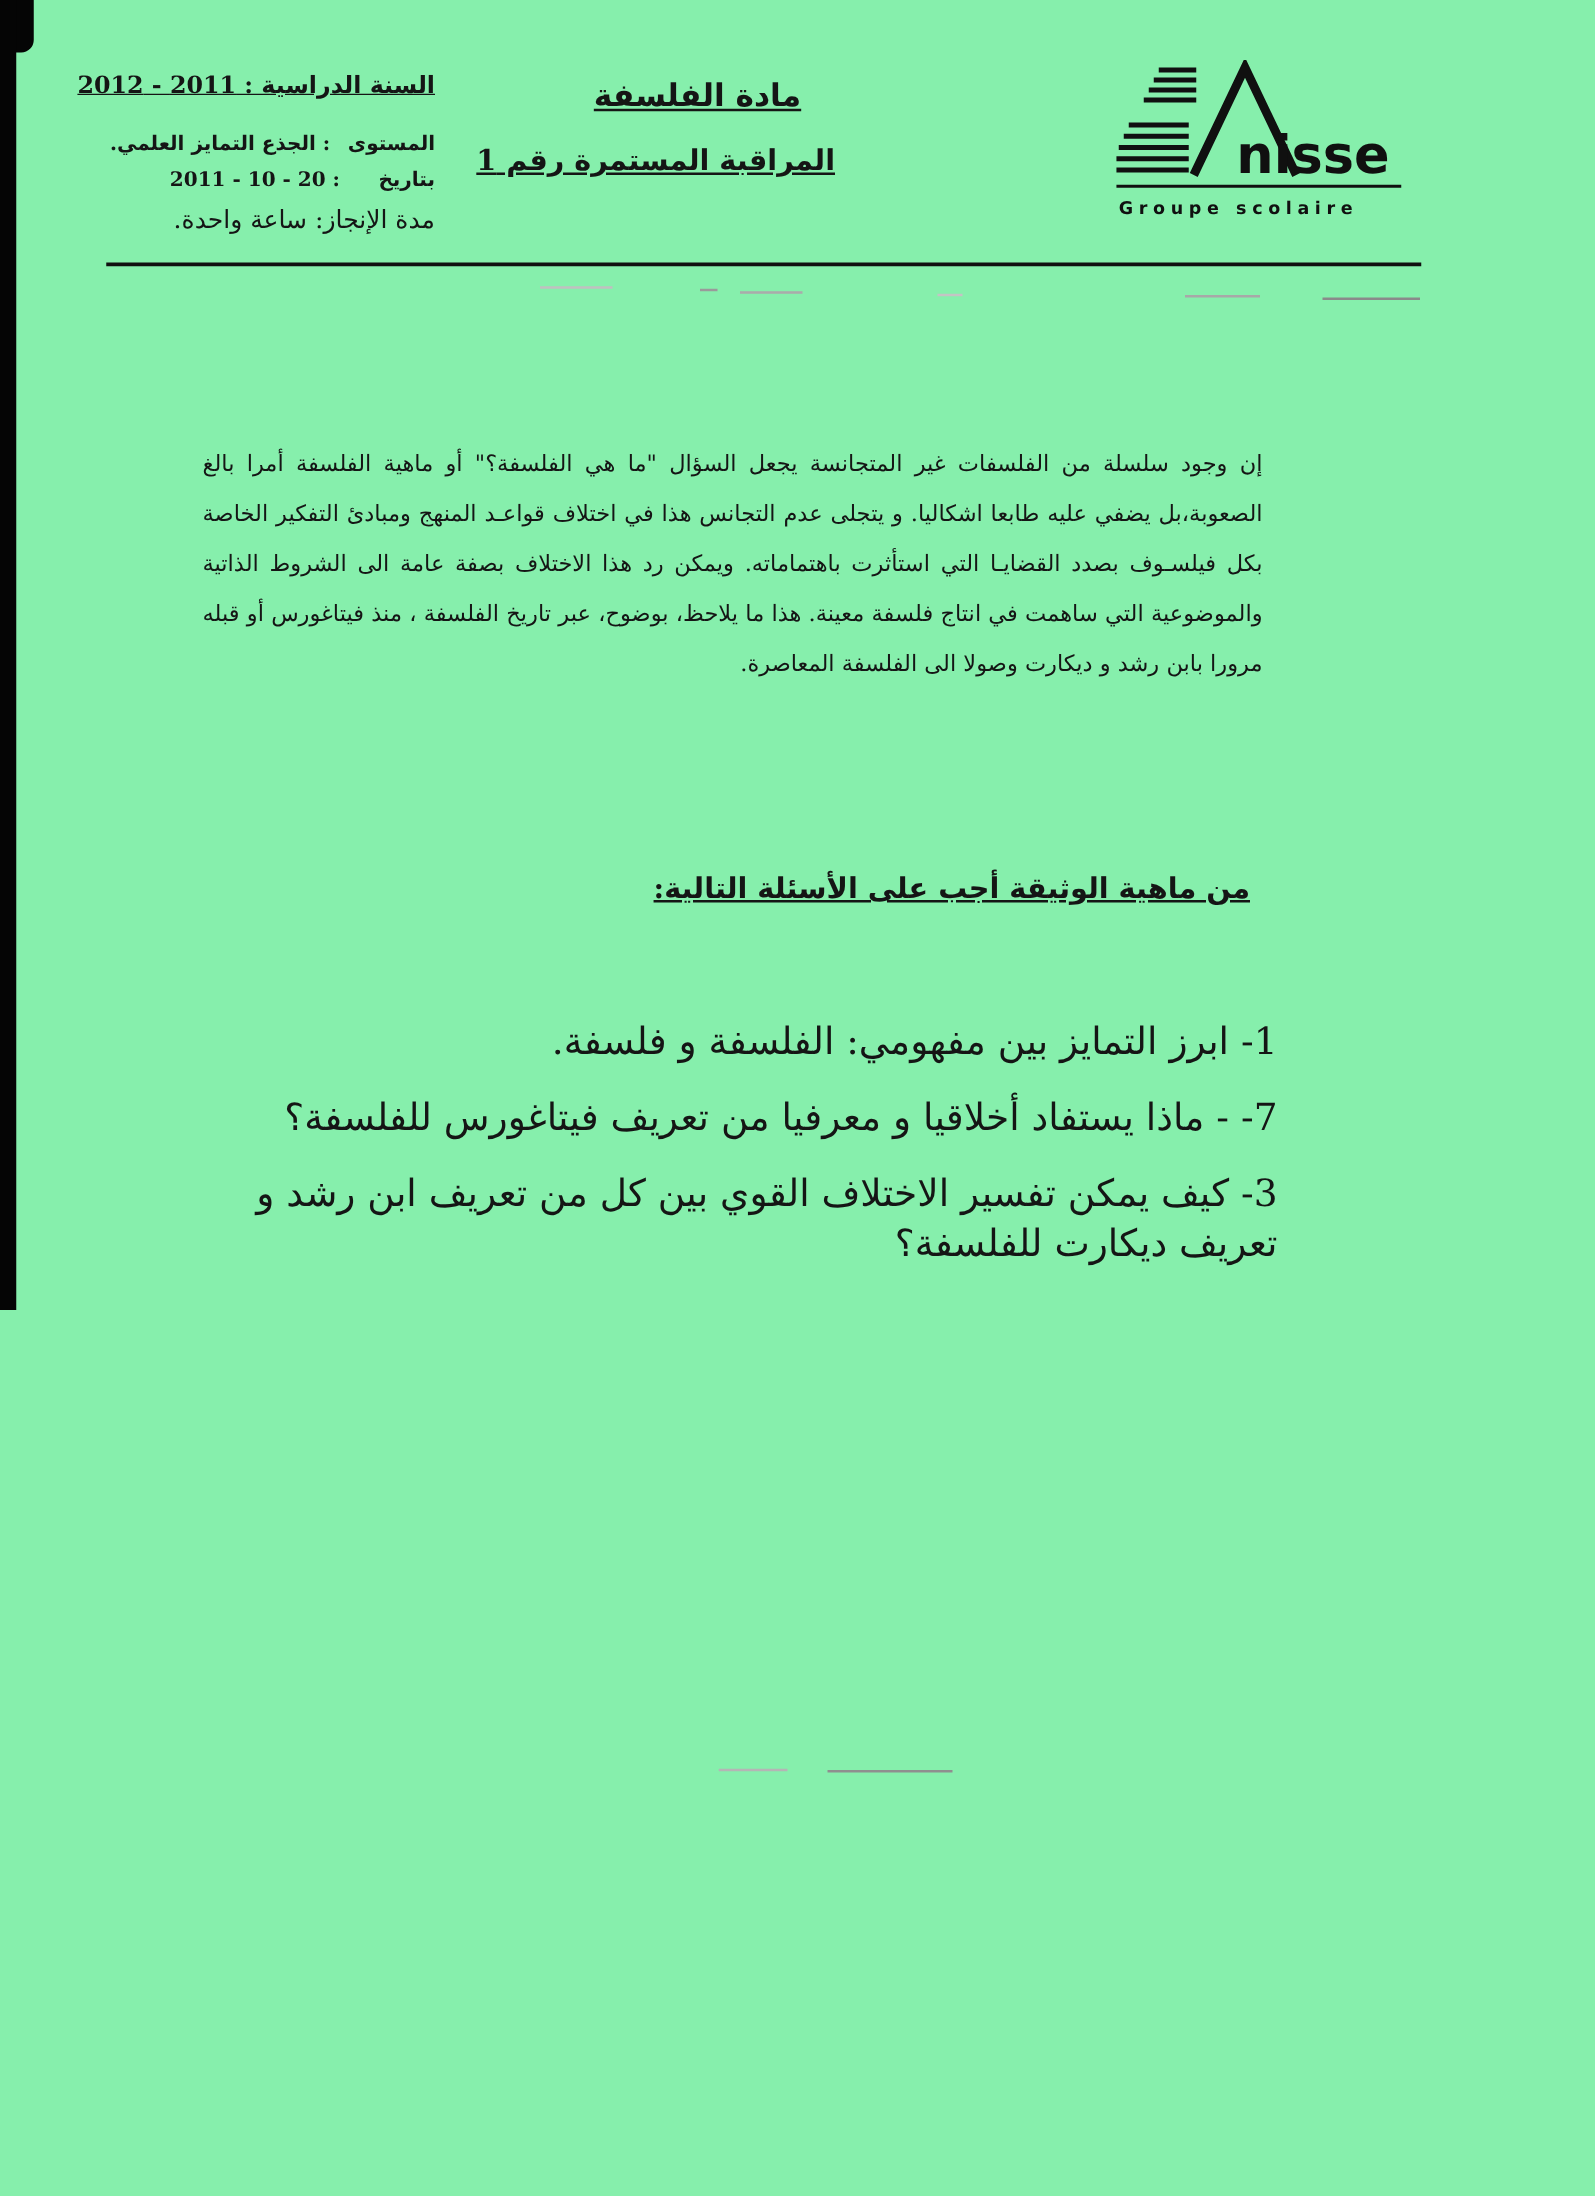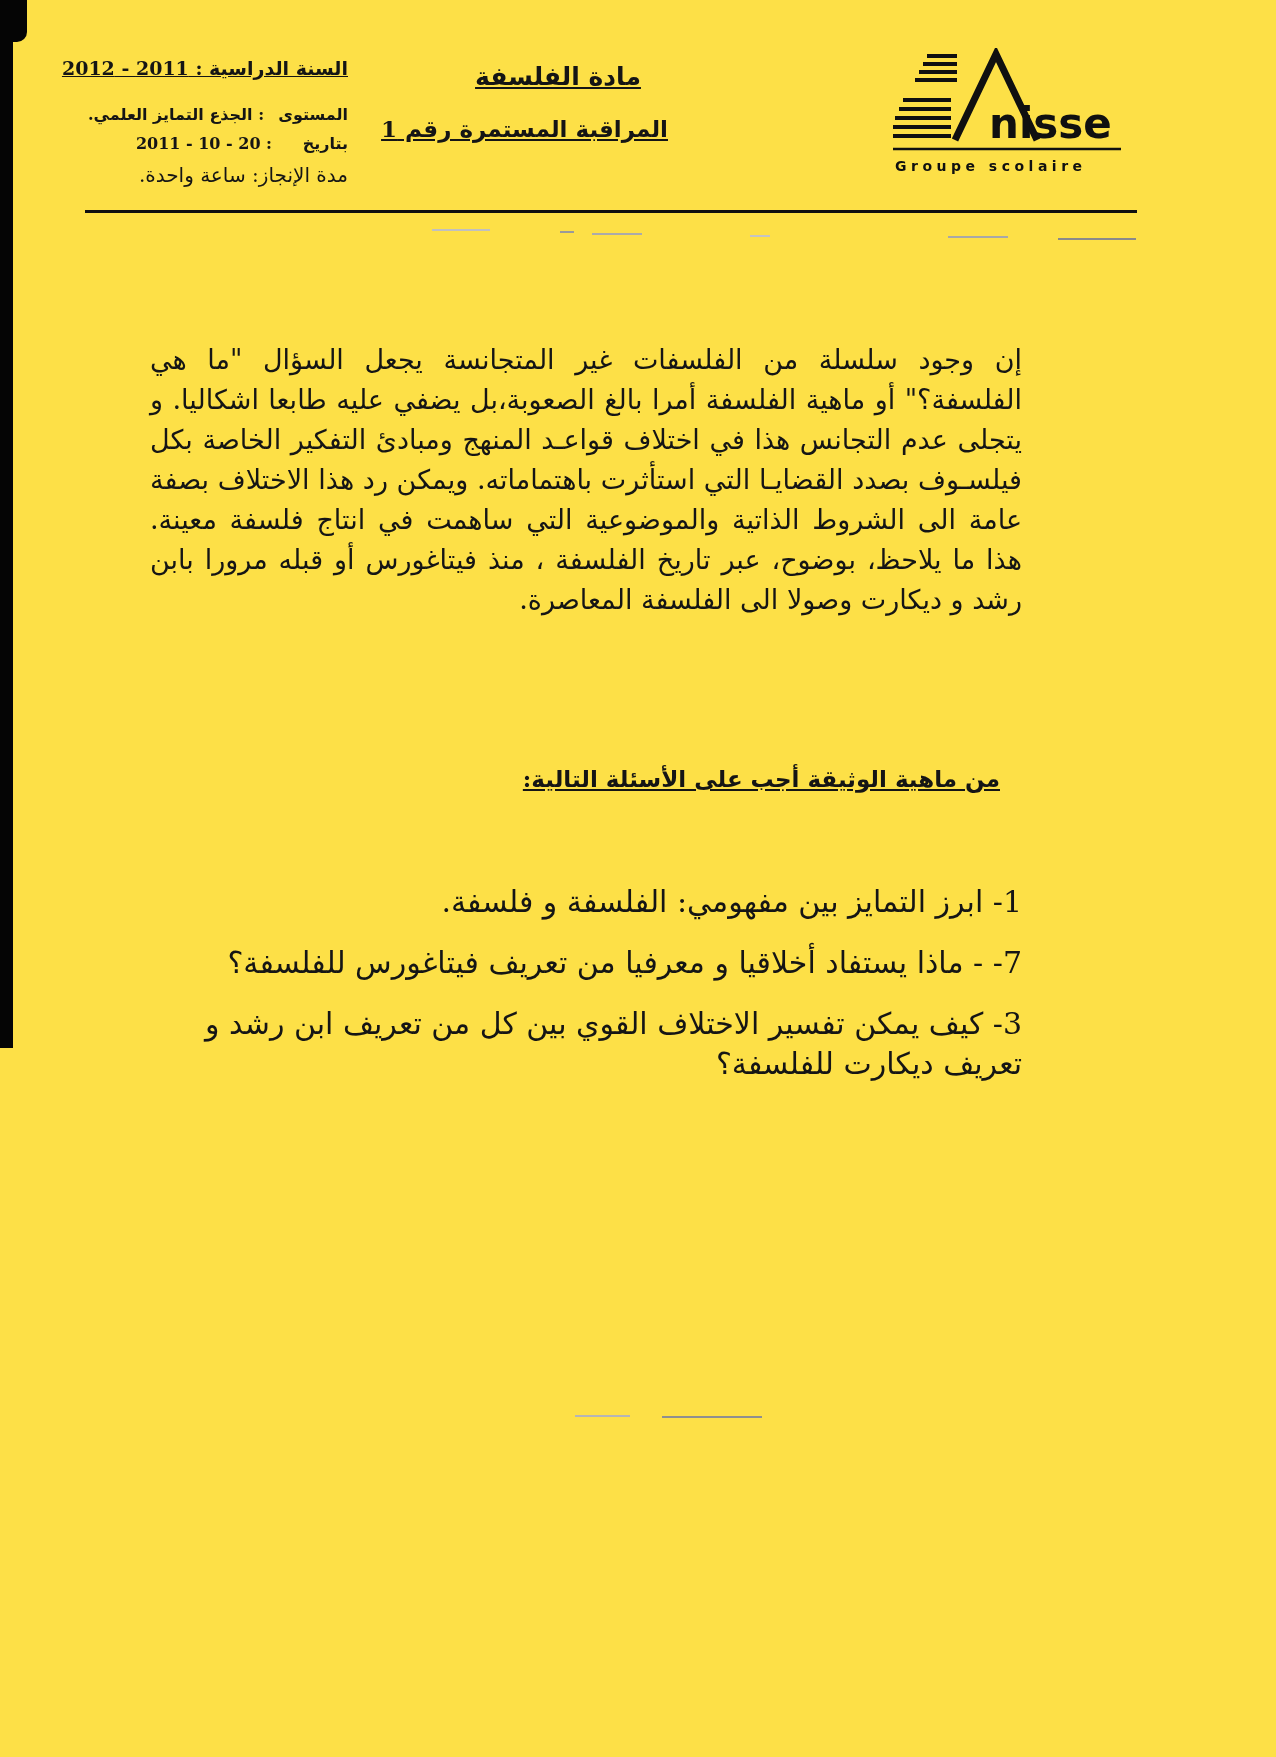--- a/index.html
+++ b/index.html
@@ -4,21 +4,21 @@
 <style>
   html, body {
     margin: 0;
     padding: 0;
     background: #ffffff;
   }
   .page {
     position: relative;
     width: 1276px;
     height: 1757px;
-    background: #fde047;
+    background: #86efac;
     overflow: hidden;
     color: #151515;
     font-family: "DejaVu Serif", "DejaVu Sans", serif;
   }
 
   
   .scan-bar-left {
     position: absolute; left: 0; top: 0;
     width: 13px; height: 1048px;
     background: #050505;
@@ -100,22 +100,22 @@
     width: 1052px; height: 3px;
     background: #101010;
   }
 
   
   .content {
     position: absolute; left: 150px; top: 340px; width: 872px;
     direction: rtl;
   }
   .doc-paragraph {
-    margin: 0;
-    font-size: 27px;
+    margin: 12px;
+    font-size: 18px;
     line-height: 40px;
     text-align: justify;
   }
   .section-heading {
     margin: 145px 22px 0 0;
     text-align: right;
     font-size: 23px;
     font-weight: bold;
     text-decoration: underline;
   }

